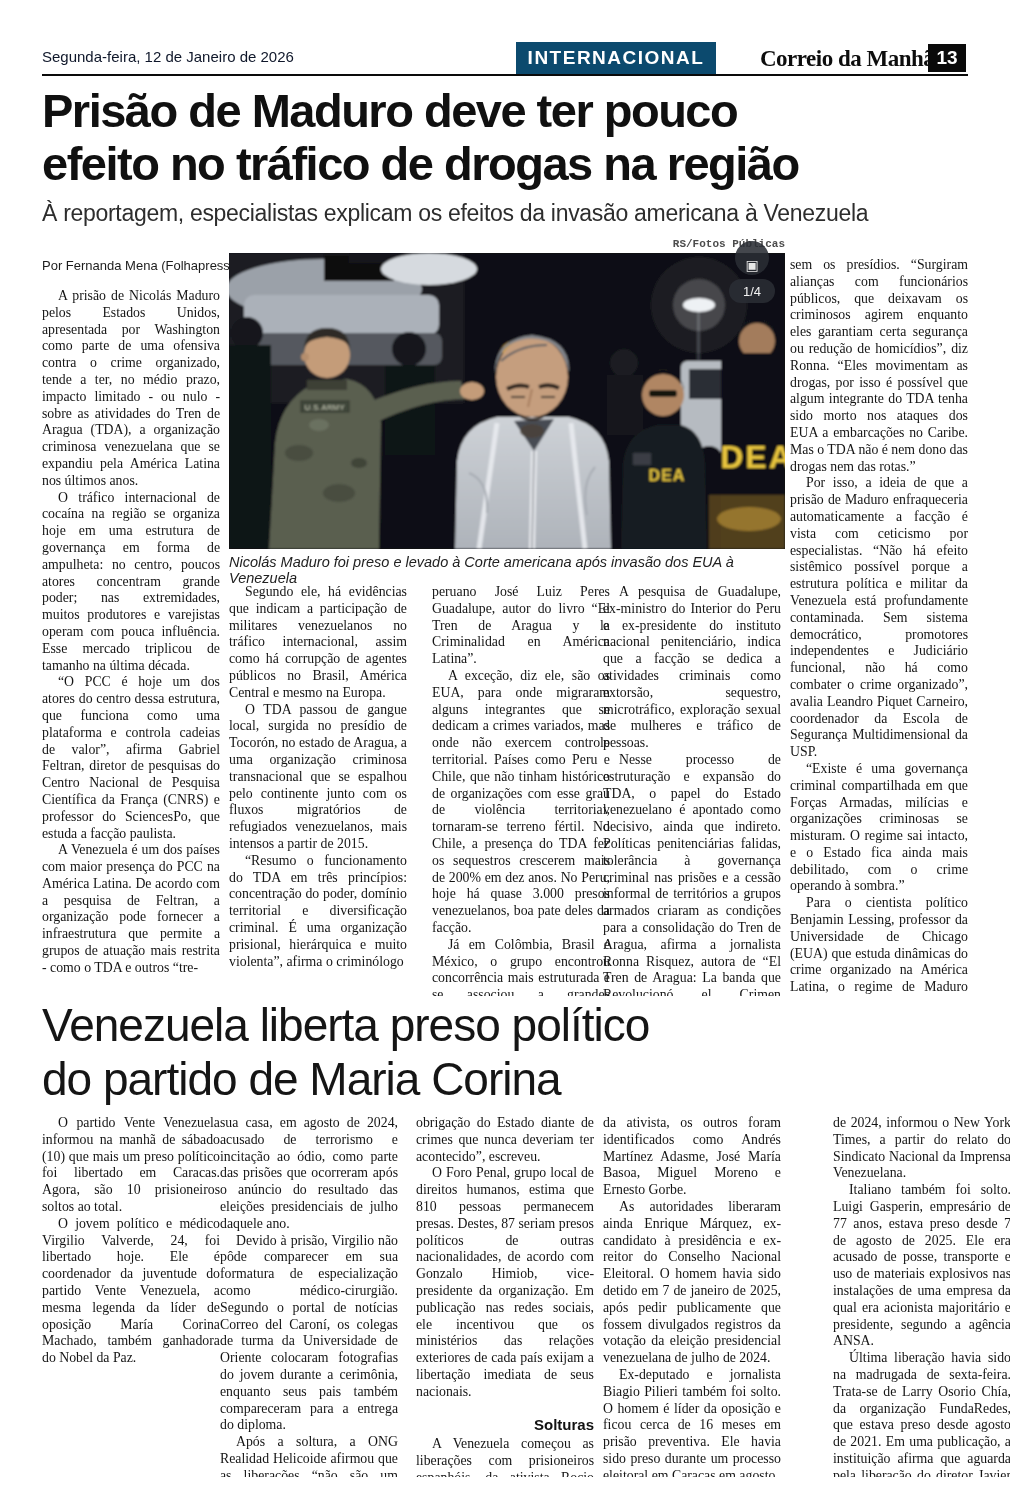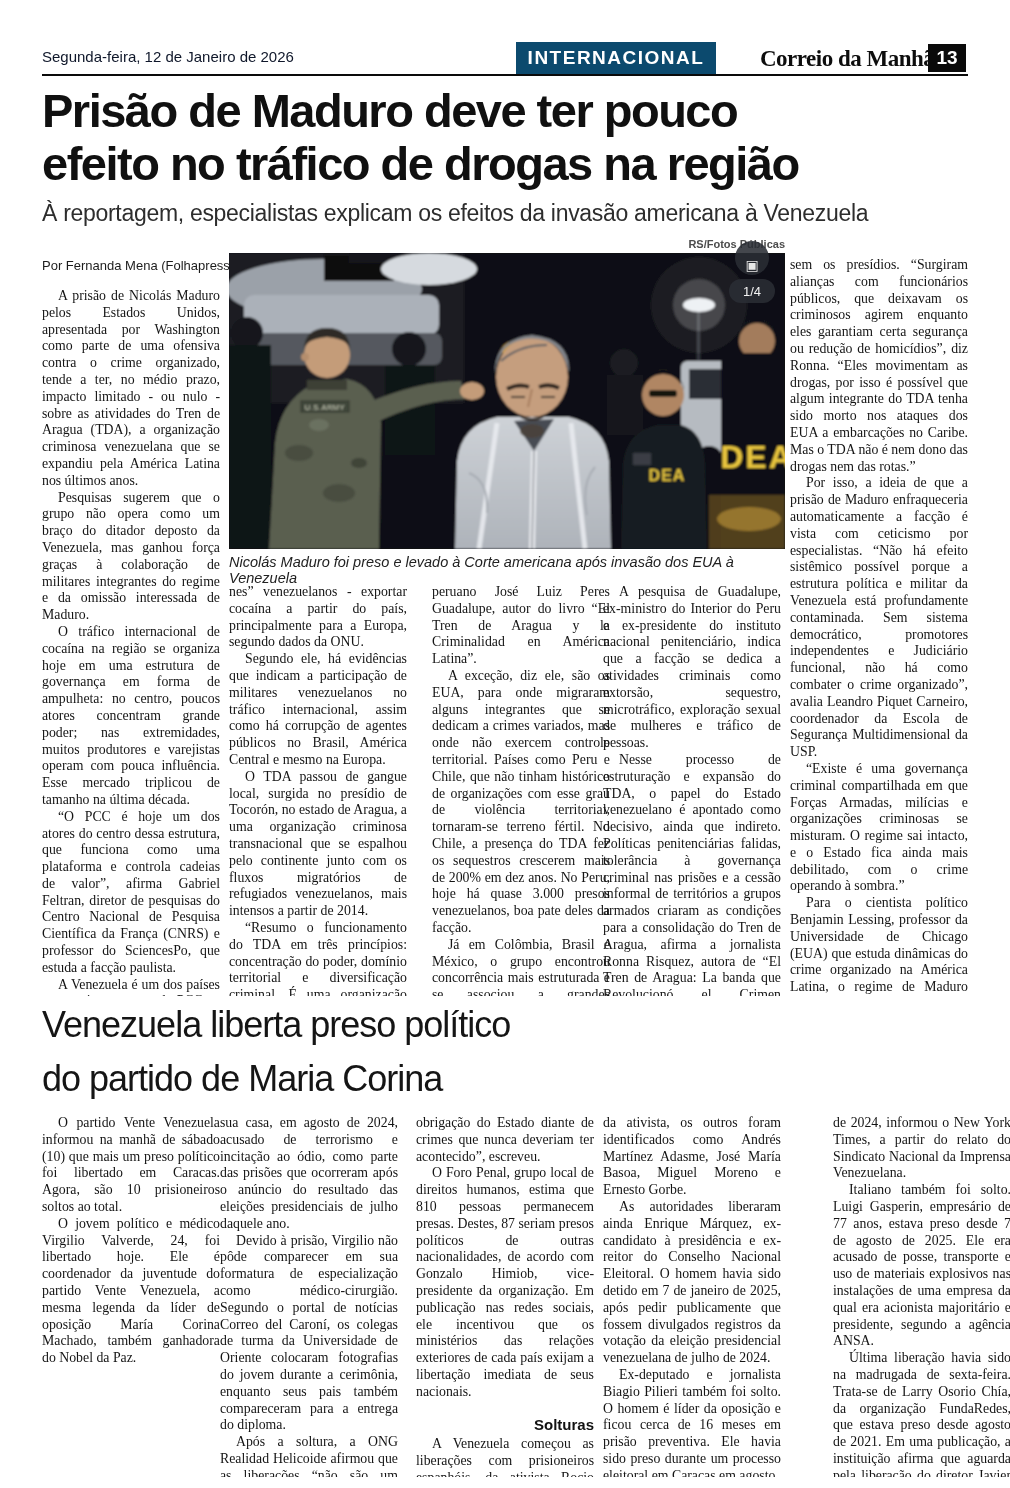--- a/index.html
+++ b/index.html
@@ -21,21 +21,21 @@
     left:928px;top:44px;width:38px;height:28px;background:#0a0a0a;color:#fff;
     font-family:"Liberation Sans",sans-serif;font-weight:bold;font-size:19px;
     display:flex;align-items:center;justify-content:center;
   }
   
   .h1{left:42px;top:84px;width:940px;font-family:"Liberation Sans",sans-serif;
       font-weight:bold;font-size:47px;line-height:53px;letter-spacing:-1.5px;color:#101010;}
   .subhead1{left:42px;top:200px;width:940px;font-family:"Liberation Sans",sans-serif;
       font-size:23px;color:#2d2d2d;letter-spacing:-.3px;}
   .byline{left:42px;top:258px;font-family:"Liberation Sans",sans-serif;font-size:13px;color:#1c1c1c;}
-  .credit{left:229px;top:238px;width:556px;text-align:right;font-family:Liberation Sans, sans-serif;
+  .credit{left:229px;top:238px;width:556px;text-align:right;font-family:Liberation Mono, monospace;
       font-weight:bold;font-size:11px;color:#4c4c4c;}
   
   .photo{left:229px;top:253px;width:556px;height:296px;background:#0b0d12;}
   .photo svg{display:block;}
   .counter-badge{
     position:absolute;top:26px;right:10px;width:46px;height:24px;border-radius:13px;
     background:rgba(42,46,52,.88);color:#f2f2f2;font-family:"Liberation Sans",sans-serif;
     font-size:13px;display:flex;align-items:center;justify-content:center;
   }
   .cam-circle{
@@ -52,21 +52,21 @@
   .col p.cont{text-indent:0;}
   .col p.subhead{font-family:"Liberation Sans",sans-serif;font-weight:bold;font-size:15px;
       text-indent:0;text-align:right;margin-top:16px;margin-bottom:3px;color:#111;}
   .a1c0{left:42px;top:288px;height:708px;}
   .a1c1{left:229px;top:584px;height:412px;}
   .a1c2{left:420px;top:584px;height:412px;margin-left:12px;}
   .a1c3{left:603px;top:584px;height:412px;}
   .a1c4{left:790px;top:257px;height:739px;}
   
   .h2{left:42px;top:998px;width:940px;font-family:"Liberation Sans",sans-serif;
-      font-weight:400;font-size:36px;line-height:54px;letter-spacing:-1px;color:#151515;}
+      font-weight:400;font-size:46px;line-height:54px;letter-spacing:-1px;color:#151515;}
   .a2c0{left:42px;top:1115px;height:362px;}
   .a2c1{left:220px;top:1115px;height:362px;}
   .a2c2{left:416px;top:1115px;height:362px;}
   .a2c3{left:603px;top:1115px;height:362px;}
   .a2c4{left:833px;top:1115px;height:362px;}
 </style>
 </head>
 <body>
 
 <div class="abs date">Segunda-feira, 12 de Janeiro de 2026</div>
@@ -178,29 +178,27 @@
     </g>
   </svg>
   <div class="cam-circle">▣</div>
   <div class="counter-badge">1/4</div>
 </div>
 
 <div class="abs caption">Nicolás Maduro foi preso e levado à Corte americana após invasão dos EUA à Venezuela</div>
 
 <div class="abs col a1c0">
     <p>A prisão de Nicolás Maduro pelos Estados Unidos, apresentada por Washington como parte de uma ofensiva contra o crime organizado, tende a ter, no médio prazo, impacto limitado - ou nulo - sobre as atividades do Tren de Aragua (TDA), a organização criminosa venezuelana que se expandiu pela América Latina nos últimos anos.</p>
-    <p>Pesquisas sugerem que o grupo não opera como um braço do ditador deposto da Venezuela, mas ganhou força graças à colaboração de militares integrantes do regime e da omissão interessada de Maduro.</p>
     <p>O tráfico internacional de cocaína na região se organiza hoje em uma estrutura de governança em forma de ampulheta: no centro, poucos atores concentram grande poder; nas extremidades, muitos produtores e varejistas operam com pouca influência. Esse mercado triplicou de tamanho na última década.</p>
     <p>“O PCC é hoje um dos atores do centro dessa estrutura, que funciona como uma plataforma e controla cadeias de valor”, afirma Gabriel Feltran, diretor de pesquisas do Centro Nacional de Pesquisa Científica da França (CNRS) e professor do SciencesPo, que estuda a facção paulista.</p>
     <p>A Venezuela é um dos países com maior presença do PCC na América Latina. De acordo com a pesquisa de Feltran, a organização pode fornecer a infraestrutura que permite a grupos de atuação mais restrita - como o TDA e outros “tre-</p>
   </div>
 <div class="abs col a1c1">
-    <p class="cont">nes” venezuelanos - exportar cocaína a partir do país, principalmente para a Europa, segundo dados da ONU.</p>
     <p>Segundo ele, há evidências que indicam a participação de militares venezuelanos no tráfico internacional, assim como há corrupção de agentes públicos no Brasil, América Central e mesmo na Europa.</p>
-    <p>O TDA passou de gangue local, surgida no presídio de Tocorón, no estado de Aragua, a uma organização criminosa transnacional que se espalhou pelo continente junto com os fluxos migratórios de refugiados venezuelanos, mais intensos a partir de 2014.</p>
+    <p>O TDA passou de gangue local, surgida no presídio de Tocorón, no estado de Aragua, a uma organização criminosa transnacional que se espalhou pelo continente junto com os fluxos migratórios de refugiados venezuelanos, mais intensos a partir de 2015.</p>
     <p>“Resumo o funcionamento do TDA em três princípios: concentração do poder, domínio territorial e diversificação criminal. É uma organização prisional, hierárquica e muito violenta”, afirma o criminólogo</p>
   </div>
 <div class="abs col a1c2">
     <p class="cont">peruano José Luiz Peres Guadalupe, autor do livro “El Tren de Aragua y la Criminalidad en América Latina”.</p>
     <p>A exceção, diz ele, são os EUA, para onde migraram alguns integrantes que se dedicam a crimes variados, mas onde não exercem controle territorial. Países como Peru e Chile, que não tinham histórico de organizações com esse grau de violência territorial, tornaram-se terreno fértil. No Chile, a presença do TDA fez os sequestros crescerem mais de 200% em dez anos. No Peru, hoje há quase 3.000 presos venezuelanos, boa pate deles da facção.</p>
     <p>Já em Colômbia, Brasil e México, o grupo encontrou concorrência mais estruturada e se associou a grandes organizações locais. Em todos os casos, as células de cada país funcionam como uma espécie de franquia da facção venezuelana.</p>
   </div>
 <div class="abs col a1c3">
     <p>A pesquisa de Guadalupe, ex-ministro do Interior do Peru e ex-presidente do instituto nacional penitenciário, indica que a facção se dedica a atividades criminais como extorsão, sequestro, microtráfico, exploração sexual de mulheres e tráfico de pessoas.</p>
     <p>Nesse processo de estruturação e expansão do TDA, o papel do Estado venezuelano é apontado como decisivo, ainda que indireto. Políticas penitenciárias falidas, tolerância à governança criminal nas prisões e a cessão informal de territórios a grupos armados criaram as condições para a consolidação do Tren de Aragua, afirma a jornalista Ronna Risquez, autora de “El Tren de Aragua: La banda que Revolucionó el Crimen Organizado en América Latina”.</p>

